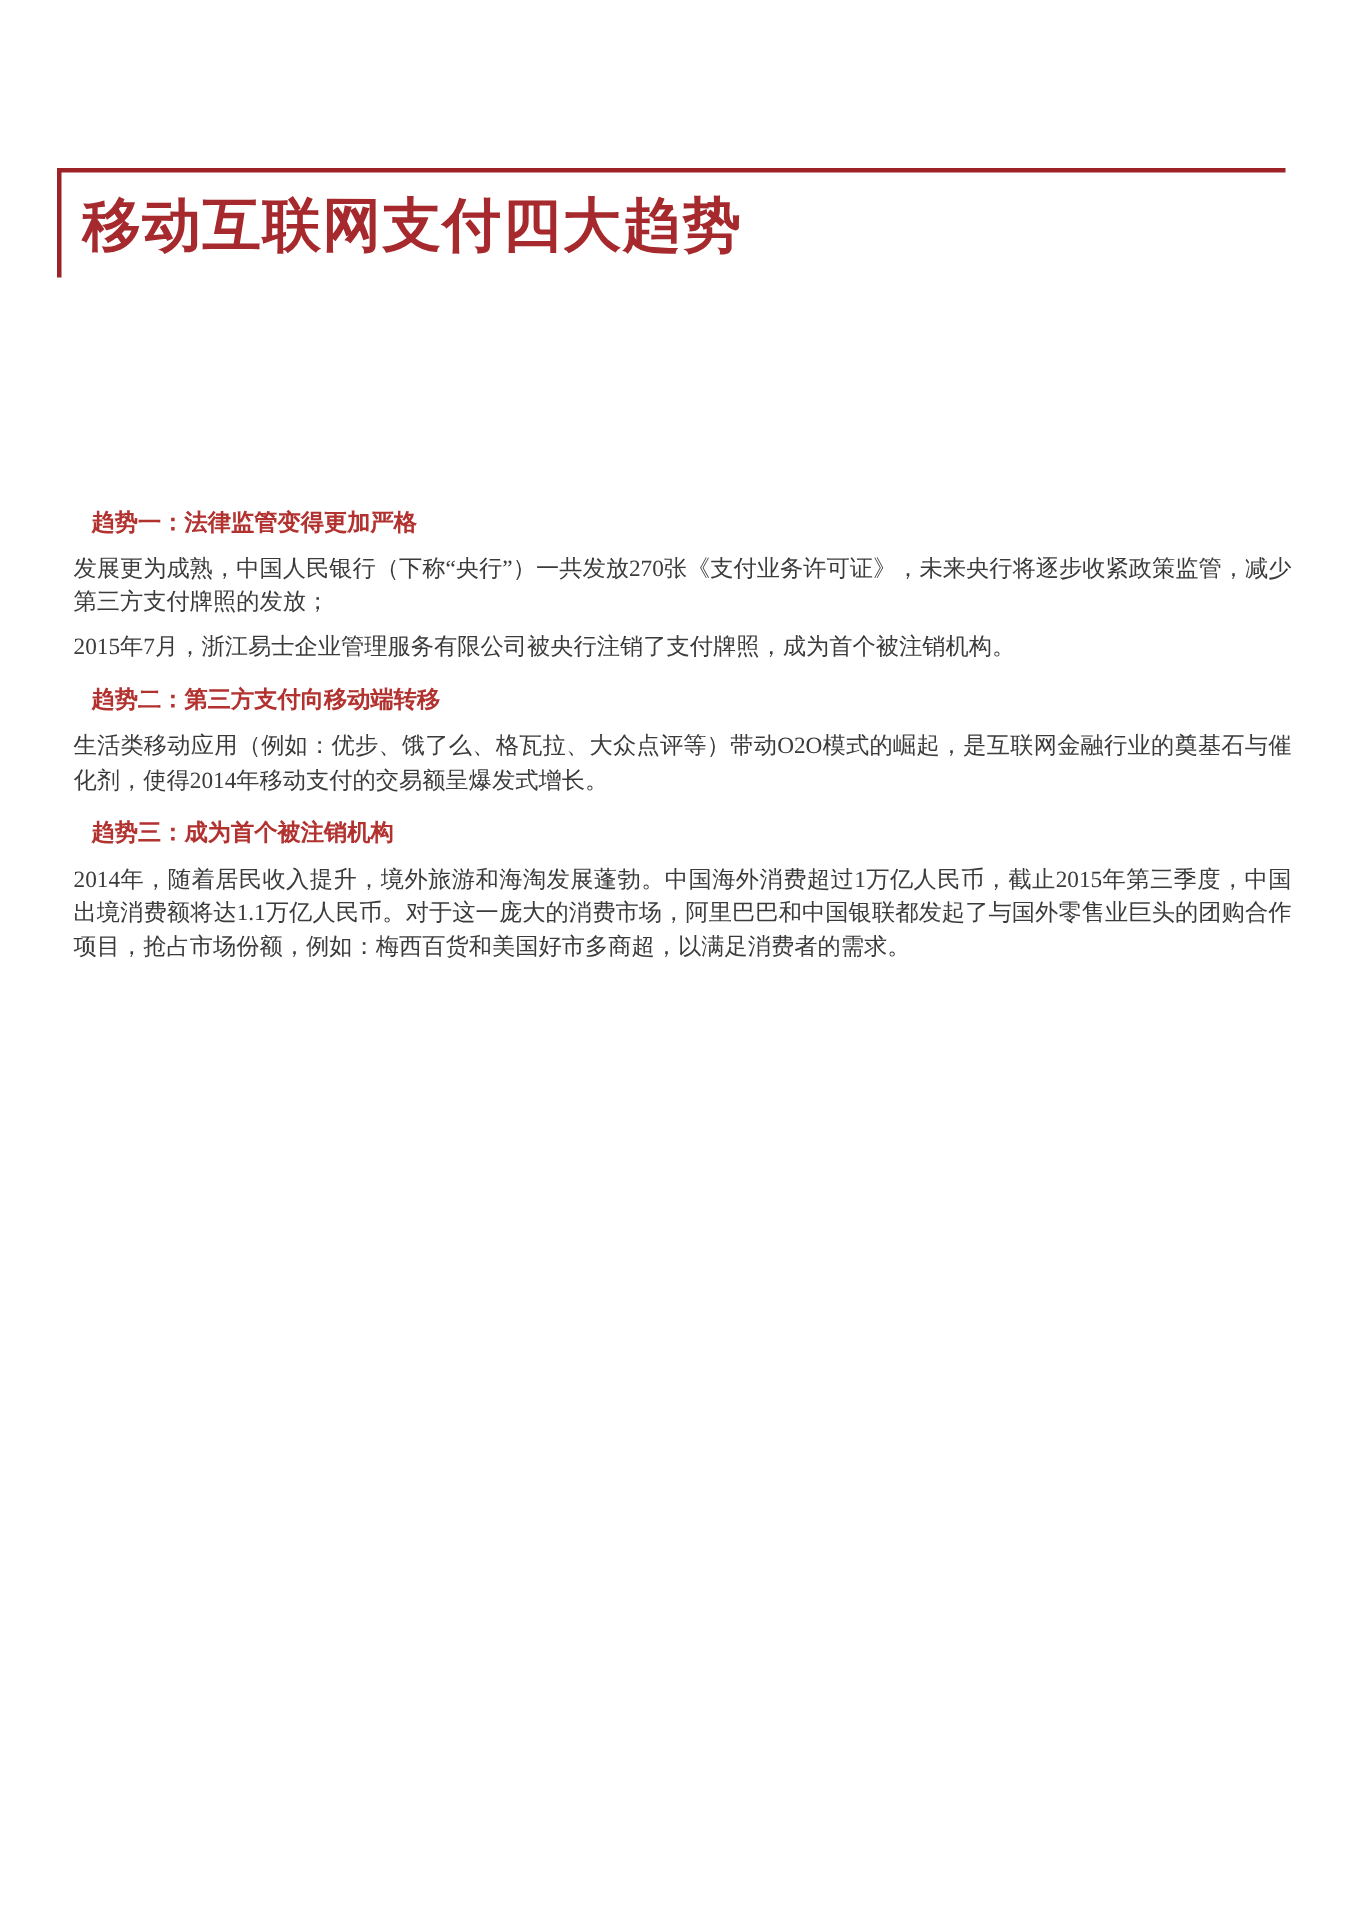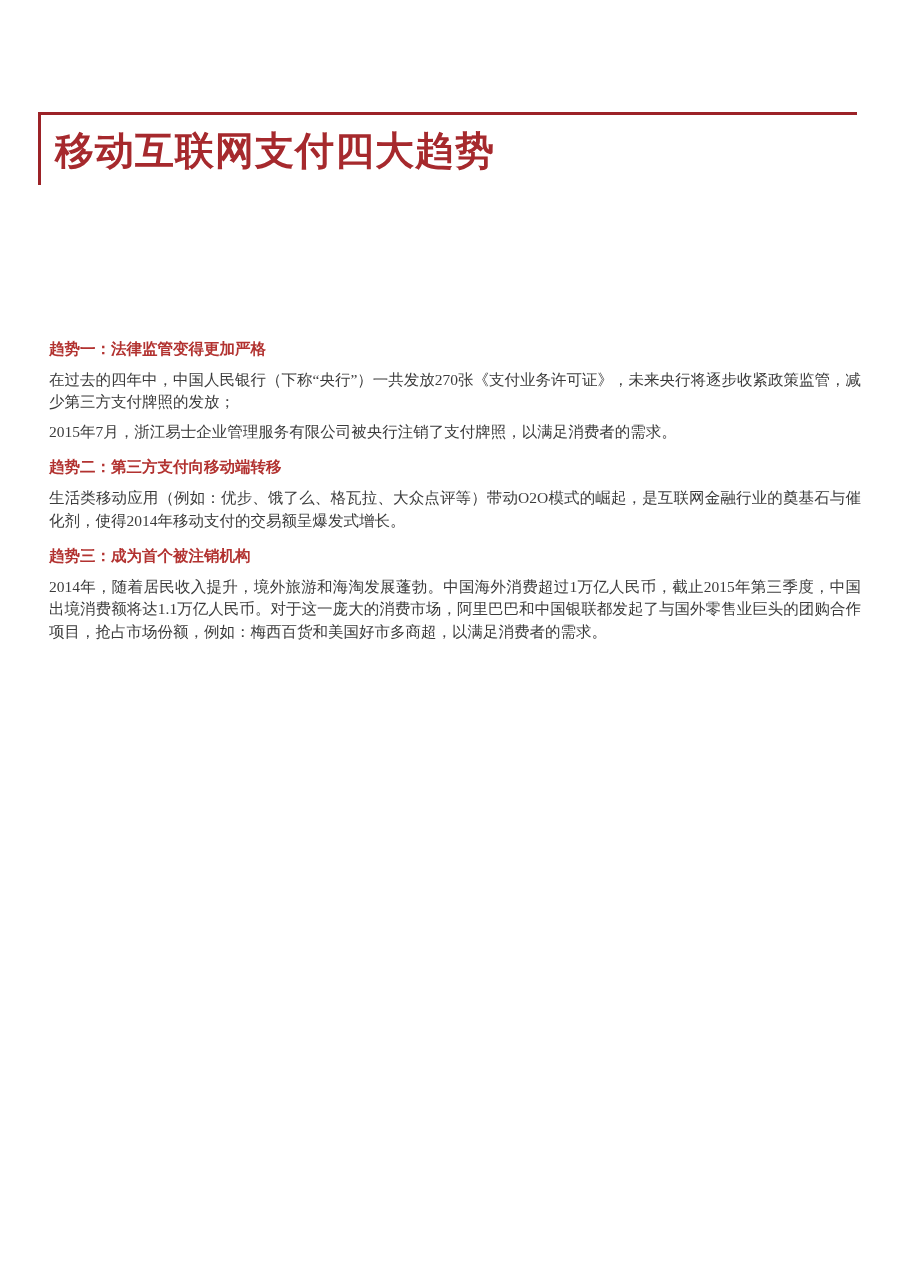--- a/index.html
+++ b/index.html
@@ -38,21 +38,21 @@
     left: 49px;
     top: 325px;
     width: 812px;
     font-size: 15.5px;
     line-height: 22.6px;
     color: #3b3b3b;
     text-align: justify;
   }
   .content p { margin: 0 0 7px 0; }
   .content h3 {
-    margin: 13px 0 8px 0;
+    margin: 13px 0 8px 12px;
     font-size: 15.5px;
     line-height: 22.6px;
     font-weight: 700;
     color: #b23230;
   }
   .rb { color: #b23230; font-weight: 700; }
   .page-num {
     position: absolute;
     left: 0;
     right: 0;
@@ -84,22 +84,22 @@
 <body>
 
 <div class="page">
 
   <div class="title-rule"></div>
 
   <h1 class="page-title">移动互联网支付四大趋势</h1>
 
   <main class="content">
       <h3>趋势一：法律监管变得更加严格</h3>
-      <p><span>在过去的四年中，中国人民银行（下称“央行”）一共发放270张《支付业务许可证》，未来央行将逐步收紧政策监管，减少第三方支付牌照的发放；</span></p>
-      <p><span>2015年7月，浙江易士企业管理服务有限公司被央行注销了支付牌照，以满足消费者的需求。</span></p>
+      <p><span>发展更为成熟，中国人民银行（下称“央行”）一共发放270张《支付业务许可证》，未来央行将逐步收紧政策监管，减少第三方支付牌照的发放；</span></p>
+      <p><span>2015年7月，浙江易士企业管理服务有限公司被央行注销了支付牌照，成为首个被注销机构。</span></p>
       <h3>趋势二：第三方支付向移动端转移</h3>
       <p><span>生活类移动应用（例如：优步、饿了么、格瓦拉、大众点评等）带动O2O模式的崛起，是互联网金融行业的奠基石与催化剂，使得2014年移动支付的交易额呈爆发式增长。</span></p>
       <h3>趋势三：成为首个被注销机构</h3>
       <p><span>2014年，随着居民收入提升，境外旅游和海淘发展蓬勃。中国海外消费超过1万亿人民币，截止2015年第三季度，中国出境消费额将达1.1万亿人民币。对于这一庞大的消费市场，阿里巴巴和中国银联都发起了与国外零售业巨头的团购合作项目，抢占市场份额，例如：梅西百货和美国好市多商超，以满足消费者的需求。</span></p>
     </main>
 
   <div class="page-num">17</div>
 
   <div class="watermark">
     <div class="wm-brand wm-outline">思洋互动</div>

